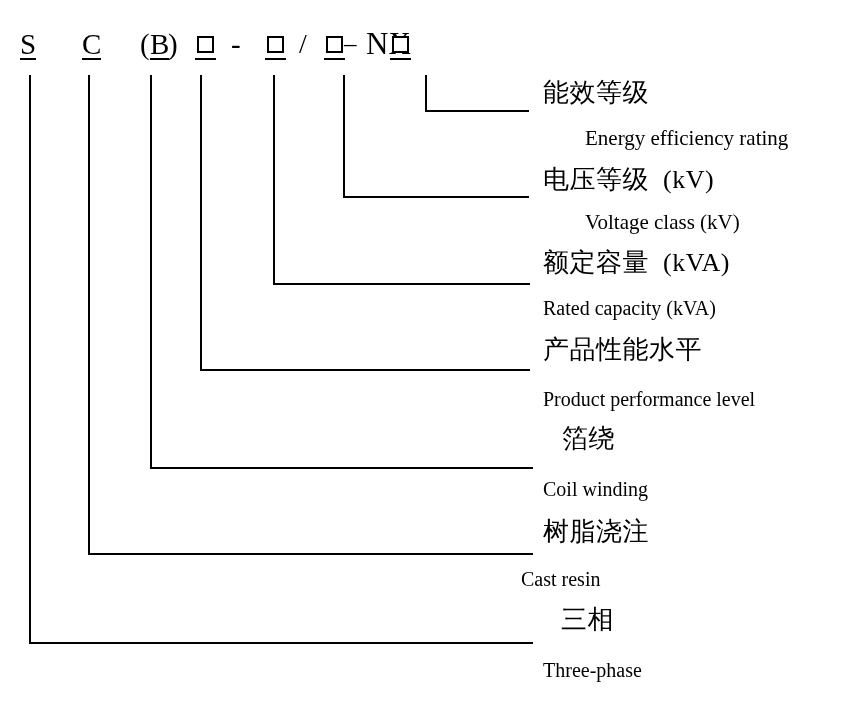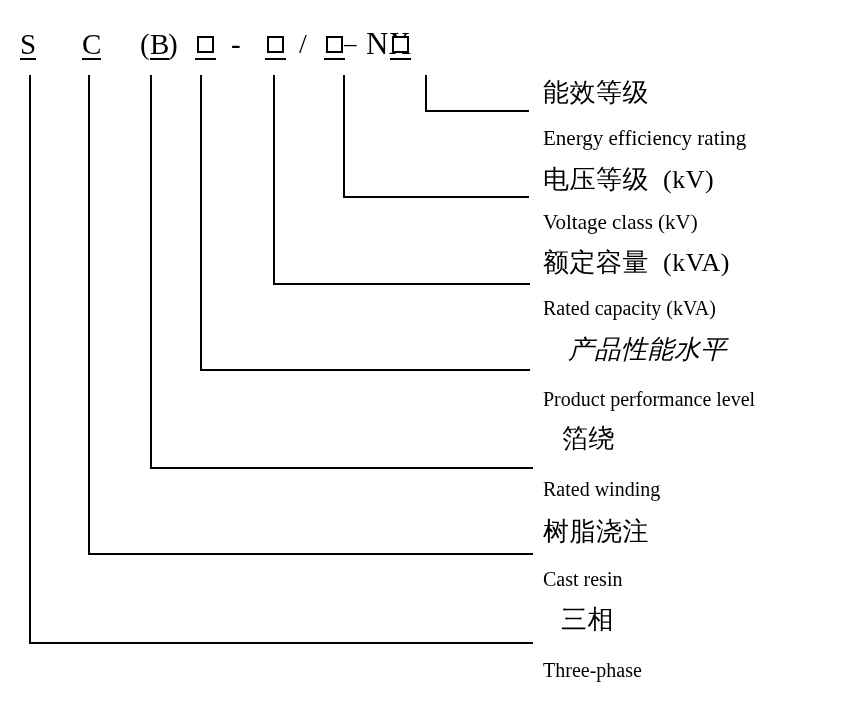--- a/index.html
+++ b/index.html
@@ -53,20 +53,21 @@
   }
   .label.zh {
     font-size: 26px;
     letter-spacing: 0.5px;
   }
   .label.en {
     font-size: 20px;
   }
   .label.en.small {
     font-size: 21px;
+    margin-left: 42px;
   }
 </style>
 </head>
 <body>
 
 <div class="canvas">
   <div id="code-line">
       <span class="seg u" style="left: 20px; font-size: 29px;">S</span>
       <span class="seg u" style="left: 82px; font-size: 29px;">C</span>
       <span class="seg" style="left: 140px; font-size: 29px;">(</span>
@@ -97,22 +98,22 @@
       <div class="line" style="left: 425px; top: 75px; width: 2px; height: 37px;"></div>
       <div class="line" style="left: 425px; top: 110px; width: 104px; height: 2px;"></div>
     </div>
   <div id="labels">
       <div class="label zh" style="left: 543px; top: 93px;">能效等级</div>
       <div class="label en small" style="left: 543px; top: 138px;">Energy efficiency rating</div>
       <div class="label zh" style="left: 543px; top: 180px;">电压等级  (kV)</div>
       <div class="label en small" style="left: 543px; top: 222px;">Voltage class (kV)</div>
       <div class="label zh" style="left: 543px; top: 263px;">额定容量  (kVA)</div>
       <div class="label en" style="left: 543px; top: 308px;">Rated capacity (kVA)</div>
-      <div class="label zh" style="left: 568px; top: 350px; font-style: italic;">产品性能水平</div>
+      <div class="label zh" style="left: 543px; top: 350px;">产品性能水平</div>
       <div class="label en" style="left: 543px; top: 399px;">Product performance level</div>
       <div class="label zh" style="left: 543px; top: 439px; margin-left: 19px;">箔绕</div>
-      <div class="label en" style="left: 543px; top: 489px;">Rated winding</div>
+      <div class="label en" style="left: 543px; top: 489px;">Coil winding</div>
       <div class="label zh" style="left: 543px; top: 532px;">树脂浇注</div>
-      <div class="label en" style="left: 543px; top: 579px;">Cast resin</div>
+      <div class="label en" style="left: 521px; top: 579px;">Cast resin</div>
       <div class="label zh" style="left: 543px; top: 620px; margin-left: 18px;">三相</div>
       <div class="label en" style="left: 543px; top: 670px;">Three-phase</div>
     </div>
 </div>
 
 </body></html>

